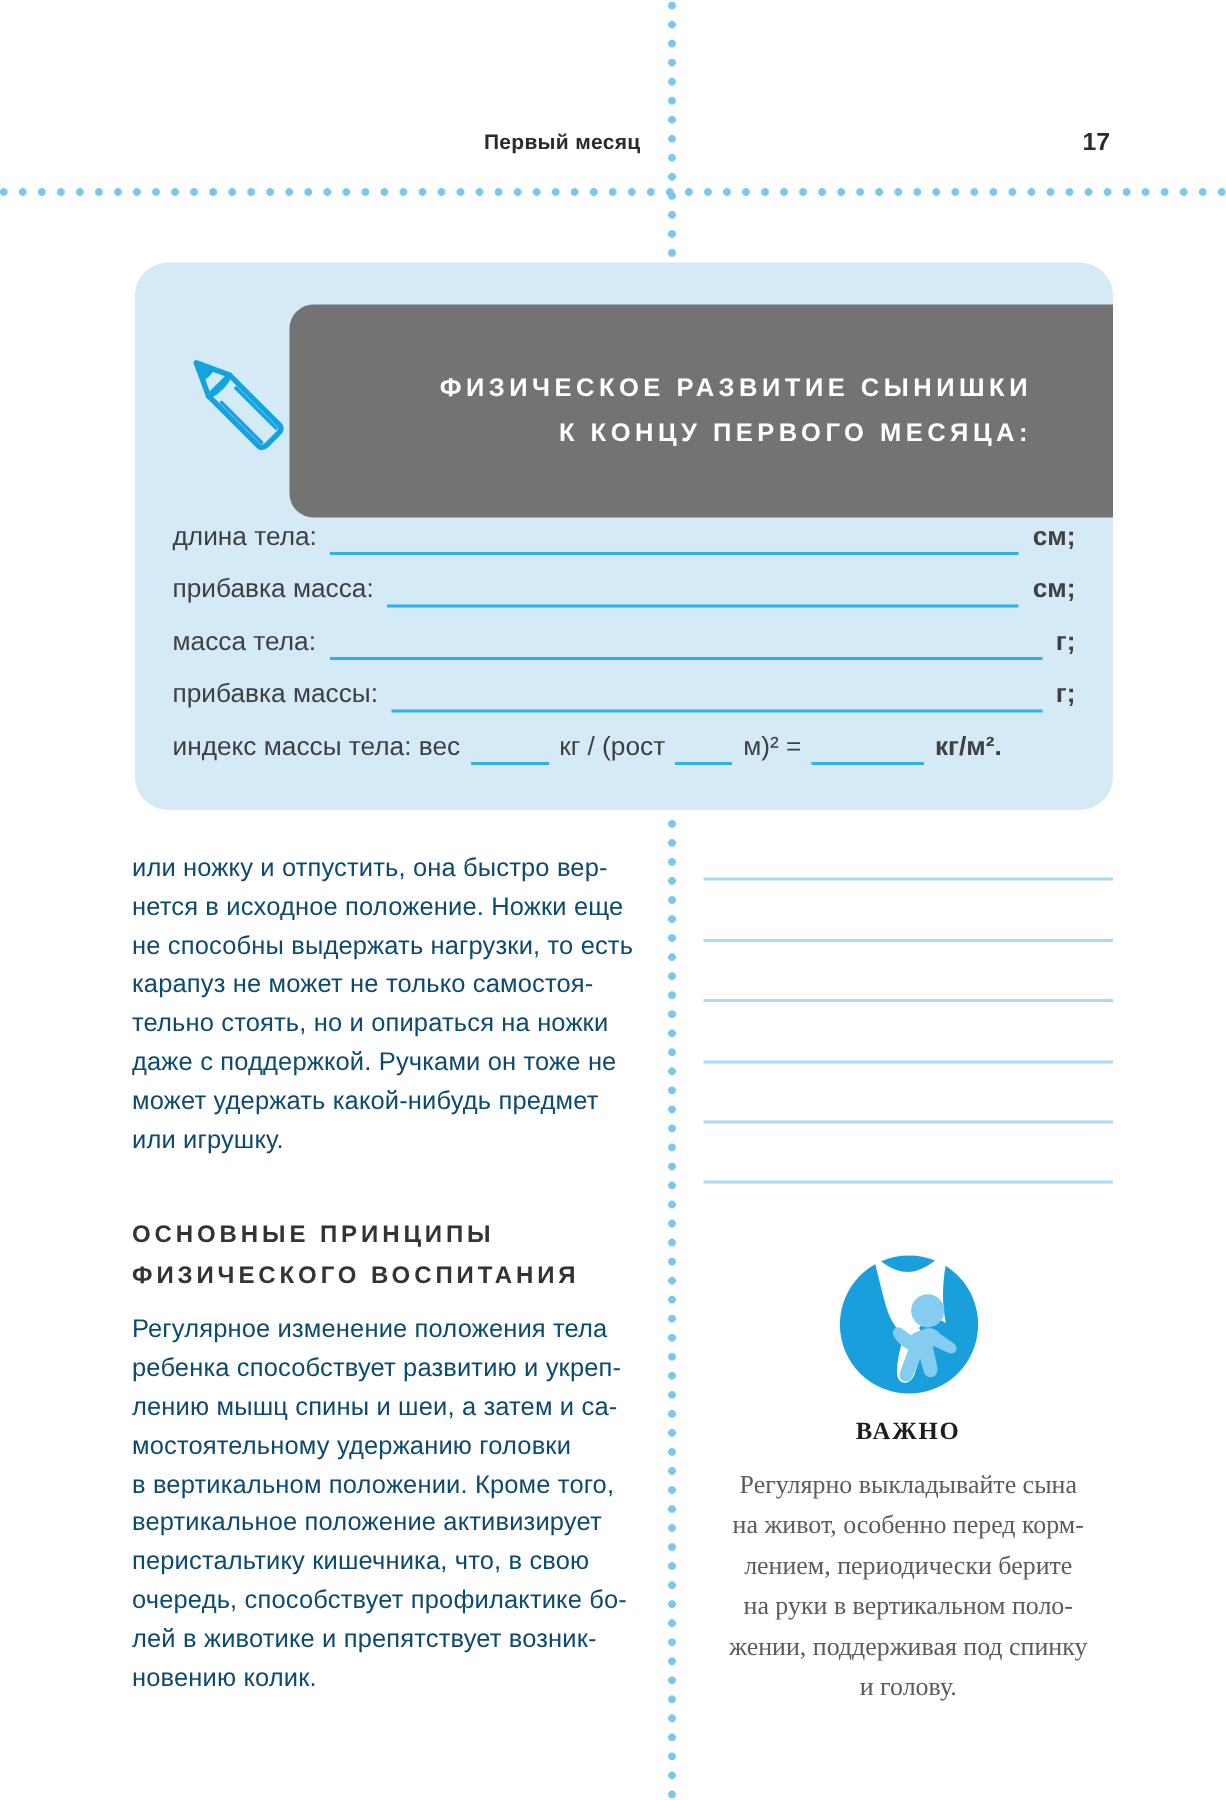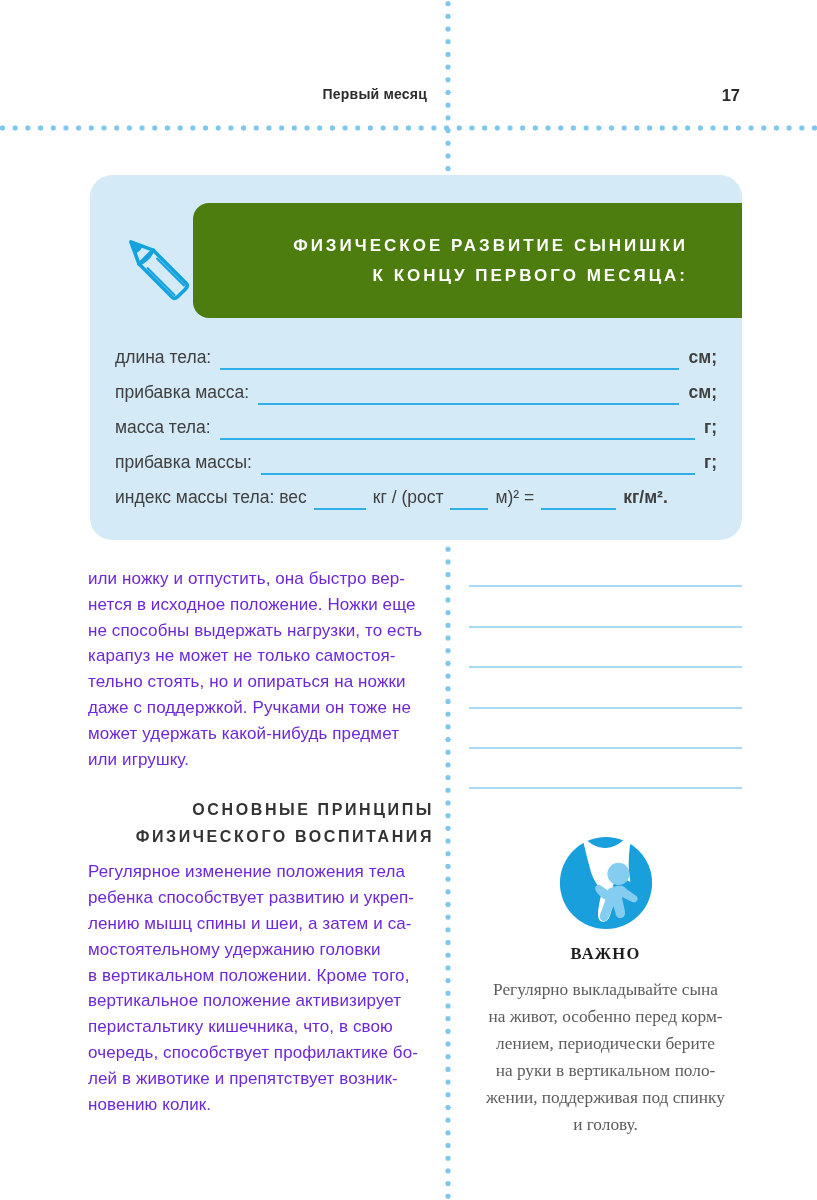--- a/index.html
+++ b/index.html
@@ -33,22 +33,22 @@
     position:absolute; top:86px; right:77px;
     font-size:16.5px; font-weight:bold; color:#2b2b2b;
   }
 
   
   .card {
     position:absolute; left:90px; top:175px; width:652px; height:365px;
     background:#d4eaf7; border-radius:22px; z-index:1;
   }
   .card-title-box {
-    position:absolute; left:103px; top:28px; right:0; height:115px;
-    background:#4d7c0f; border-radius:16px 0 0 16px;
+    position:absolute; left:103px; top:28px; right:0; height:142px;
+    background:#737373; border-radius:16px 0 0 16px;
     display:flex; align-items:center; justify-content:flex-end;
     padding-right:54px;
   }
   .card-title {
     color:#ffffff; font-weight:bold; font-size:17px; letter-spacing:3px;
     line-height:30px; text-align:right; white-space:pre-line;
   }
   .pencil-wrap { position:absolute; left:20px; top:46px; width:90px; height:90px; }
 
   .fields { position:absolute; left:25px; right:25px; top:160px; }
@@ -64,25 +64,25 @@
   .fsuffix { white-space:nowrap; padding-bottom:2px;font-weight:bold; }
   .fline-fixed {
     display:inline-block; border-bottom:2.5px solid #2fb0e6;
     height:16px; margin:0 7px;
   }
   .w52 { width:52px; } .w38 { width:38px; } .w75 { width:75px; }
 
   
   .left-col { position:absolute; left:88px; top:566px; width:346px; z-index:1; }
   .para {
-    font-size:17px; line-height:25.8px; color:#6d28d9;
+    font-size:17px; line-height:25.8px; color:#0c4a6e;
     white-space:pre-line; letter-spacing:0.1px;
   }
   .section-heading {
-    margin-top:24px; text-align:right;
+    margin-top:38px; text-align:left;
     font-size:16px; font-weight:bold; letter-spacing:2.6px;
     line-height:27px; color:#333333; white-space:pre-line;
   }
   .para2 { margin-top:9px; }
 
   .right-col { position:absolute; left:469px; top:547px; width:273px; z-index:1; }
   .note-lines { width:100%; }
   .note-line { height:40.4px; border-bottom:2px solid #a9daf3; }
 
   .important-block { text-align:center;font-family:Liberation Serif, serif; }

